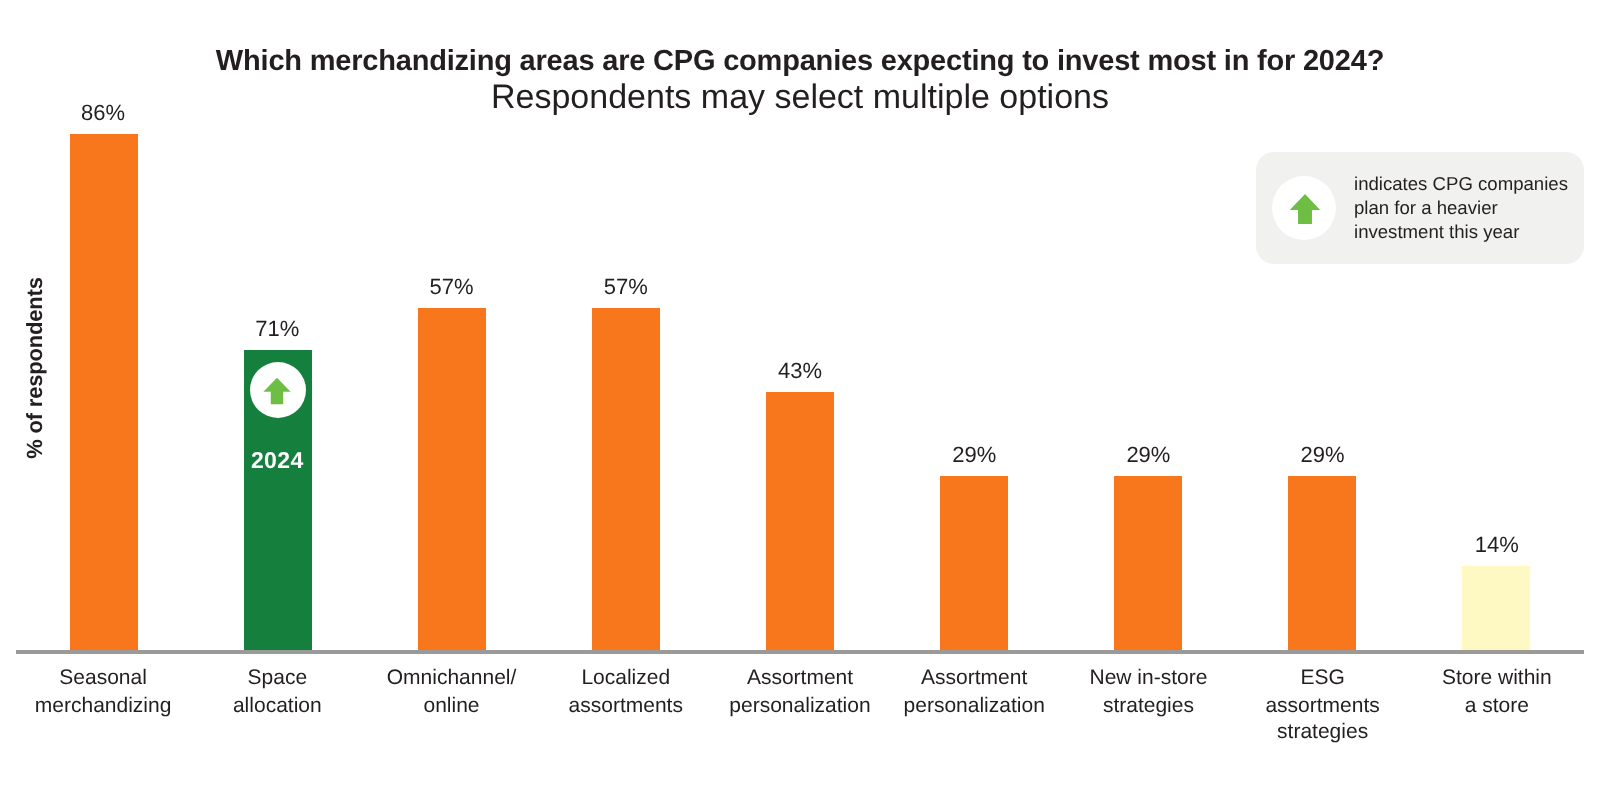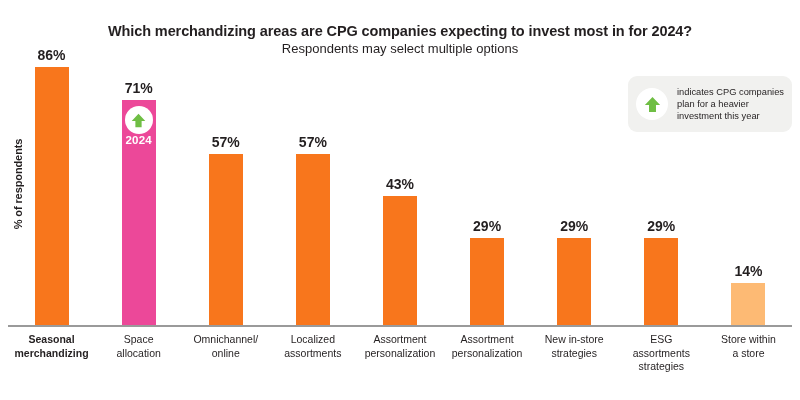--- a/index.html
+++ b/index.html
@@ -30,21 +30,21 @@
     text-align: center;
   }
   .chart-title {
     font-size: 14.5px;
     font-weight: bold;
     letter-spacing: -0.1px;
     color: #231f20;
     line-height: 18px;
   }
   .chart-subtitle {
-    font-size: 13px;
+    font-size: 17px;
     font-weight: normal;
     color: #231f20;
     line-height: 16px;
     margin-top: 1px;
   }
 
   
   .legend-box {
     position: absolute;
     left: 628px;
@@ -119,22 +119,22 @@
     width: 34px;
     background: #f8761c;
     position: relative;
   }
   .bar-value {
     position: absolute;
     left: 50%;
     transform: translateX(-50%);
     bottom: 100%;
     margin-bottom: 4px;
-    font-size: 14px;
-    font-weight: bold;
+    font-size: 11px;
+    font-weight: normal;
     color: #231f20;
     white-space: nowrap;
   }
   .bar-badge {
     position: absolute;
     left: 50%;
     transform: translateX(-50%);
     top: 6px;
     display: flex;
     flex-direction: column;
@@ -143,21 +143,21 @@
   .badge-circle {
     width: 28px;
     height: 28px;
     border-radius: 50%;
     background: #ffffff;
     display: flex;
     align-items: center;
     justify-content: center;
   }
   .badge-year {
-    margin-top: 0;
+    margin-top: 16px;
     font-size: 11.5px;
     font-weight: bold;
     color: #ffffff;
     letter-spacing: 0.2px;
   }
 
   
   .cat-labels {
     position: absolute;
     left: 8px;
@@ -202,21 +202,21 @@
   <div class="plot" id="plot">
       <div class="col" style="left: 0px; width: 87.1111px;">
         <div class="bar-wrap">
           <div class="bar" style="height: 258px; background: rgb(248, 118, 28);">
             <div class="bar-value">86%</div>
           </div>
         </div>
       </div>
       <div class="col" style="left: 87.1111px; width: 87.1111px;">
         <div class="bar-wrap">
-          <div class="bar" style="height: 225px; background: #ec4899;">
+          <div class="bar" style="height: 150px; background: #15803d;">
             <div class="bar-value">71%</div>
             <div class="bar-badge">
               <div class="badge-circle">
                 <svg width="17" height="17" viewBox="0 0 24 24" aria-hidden="true">
                   <path d="M12 2.6 L21.6 12.6 H16.4 V21.4 H7.6 V12.6 H2.4 Z" fill="#6fbe44"></path>
                 </svg>
               </div>
               <div class="badge-year">2024</div>
             </div>
           </div>
@@ -259,31 +259,31 @@
       </div>
       <div class="col" style="left: 609.778px; width: 87.1111px;">
         <div class="bar-wrap">
           <div class="bar" style="height: 87px; background: rgb(248, 118, 28);">
             <div class="bar-value">29%</div>
           </div>
         </div>
       </div>
       <div class="col" style="left: 696.889px; width: 87.1111px;">
         <div class="bar-wrap">
-          <div class="bar" style="height: 42px; background: #fdba74;">
+          <div class="bar" style="height: 42px; background: #fef9c3;">
             <div class="bar-value">14%</div>
           </div>
         </div>
       </div>
     </div>
 
   <div class="axis-line"></div>
 
   <div class="cat-labels" id="cat-labels">
-      <div class="cat" style="left: 0px; width: 87.1111px; font-weight: bold;"><span>Seasonal</span><br><span>merchandizing</span></div>
+      <div class="cat" style="left: 0px; width: 87.1111px;"><span>Seasonal</span><br><span>merchandizing</span></div>
       <div class="cat" style="left: 87.1111px; width: 87.1111px;"><span>Space</span><br><span>allocation</span></div>
       <div class="cat" style="left: 174.222px; width: 87.1111px;"><span>Omnichannel/</span><br><span>online</span></div>
       <div class="cat" style="left: 261.333px; width: 87.1111px;"><span>Localized</span><br><span>assortments</span></div>
       <div class="cat" style="left: 348.444px; width: 87.1111px;"><span>Assortment</span><br><span>personalization</span></div>
       <div class="cat" style="left: 435.556px; width: 87.1111px;"><span>Assortment</span><br><span>personalization</span></div>
       <div class="cat" style="left: 522.667px; width: 87.1111px;"><span>New in-store</span><br><span>strategies</span></div>
       <div class="cat" style="left: 609.778px; width: 87.1111px;"><span>ESG</span><br><span>assortments</span><br><span>strategies</span></div>
       <div class="cat" style="left: 696.889px; width: 87.1111px;"><span>Store within</span><br><span>a store</span></div>
     </div>
 

